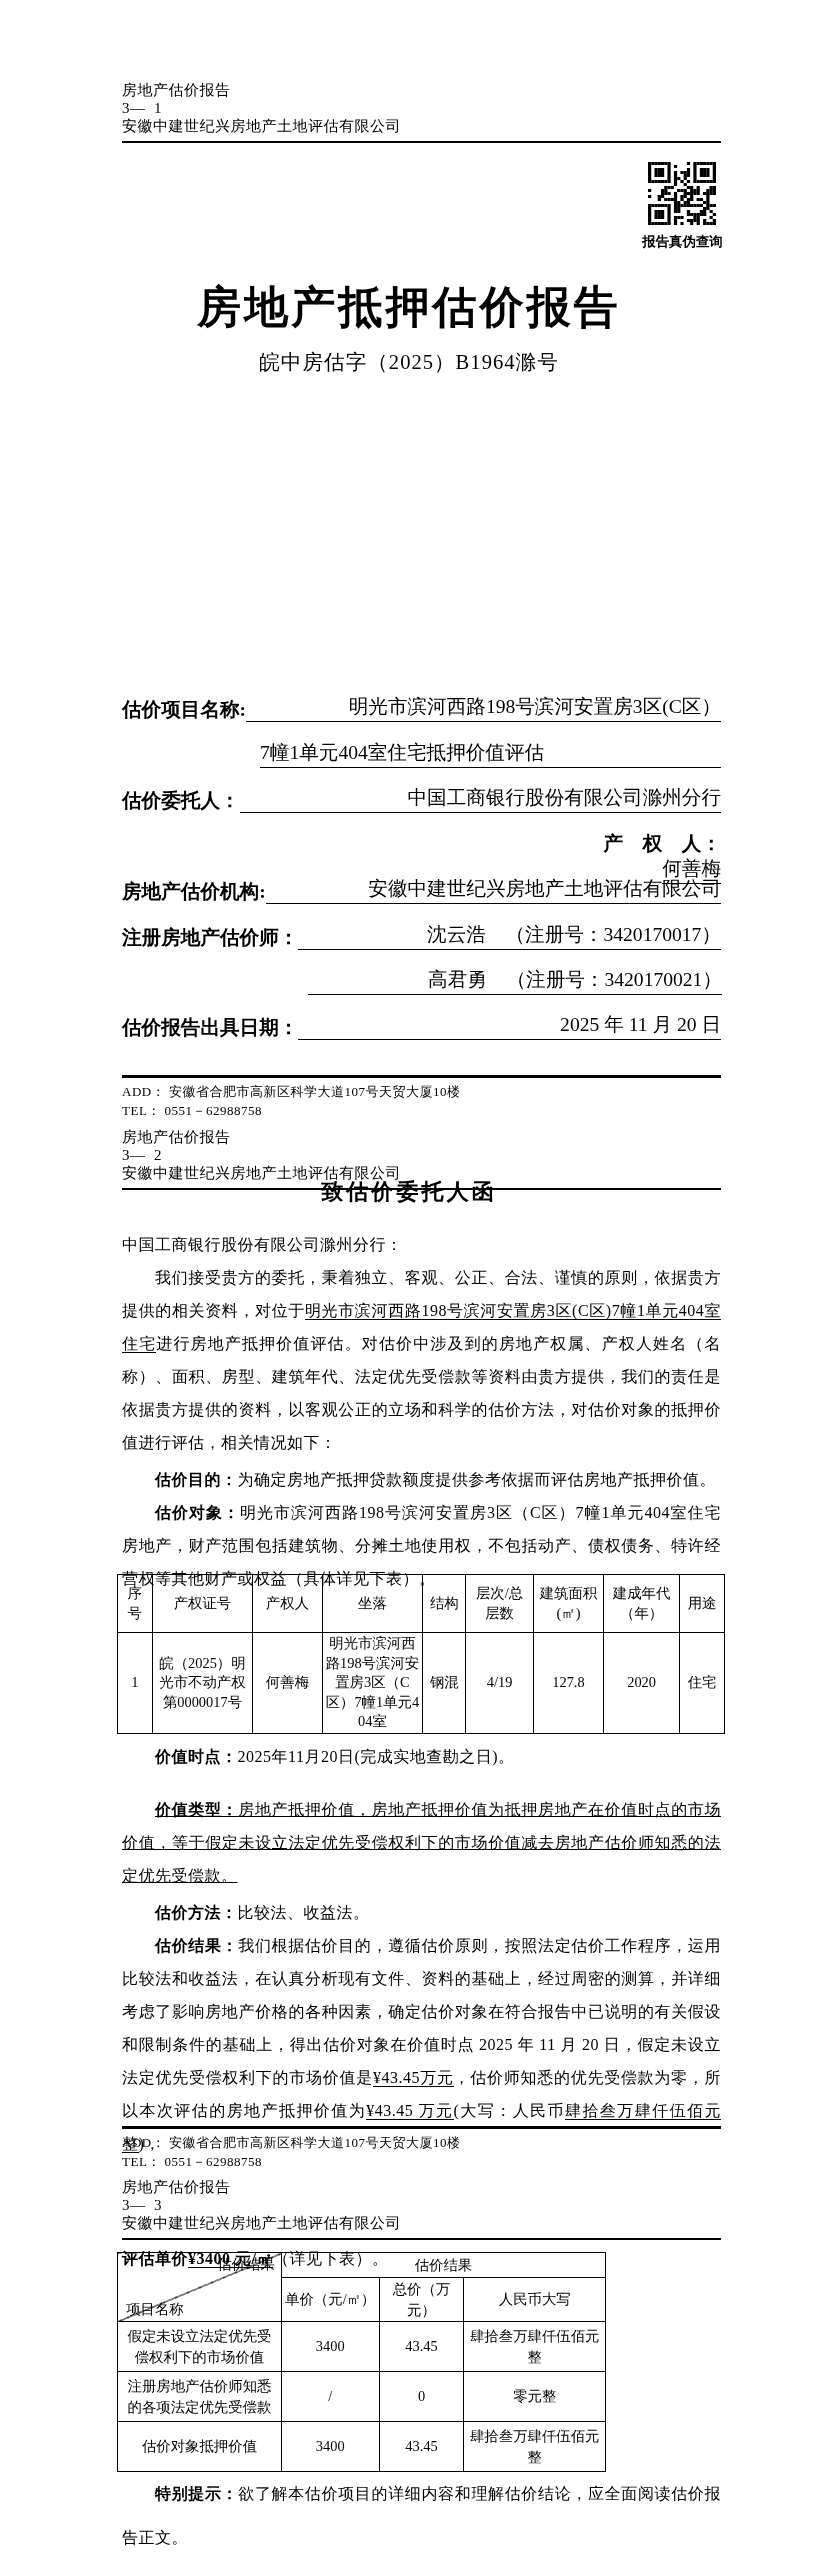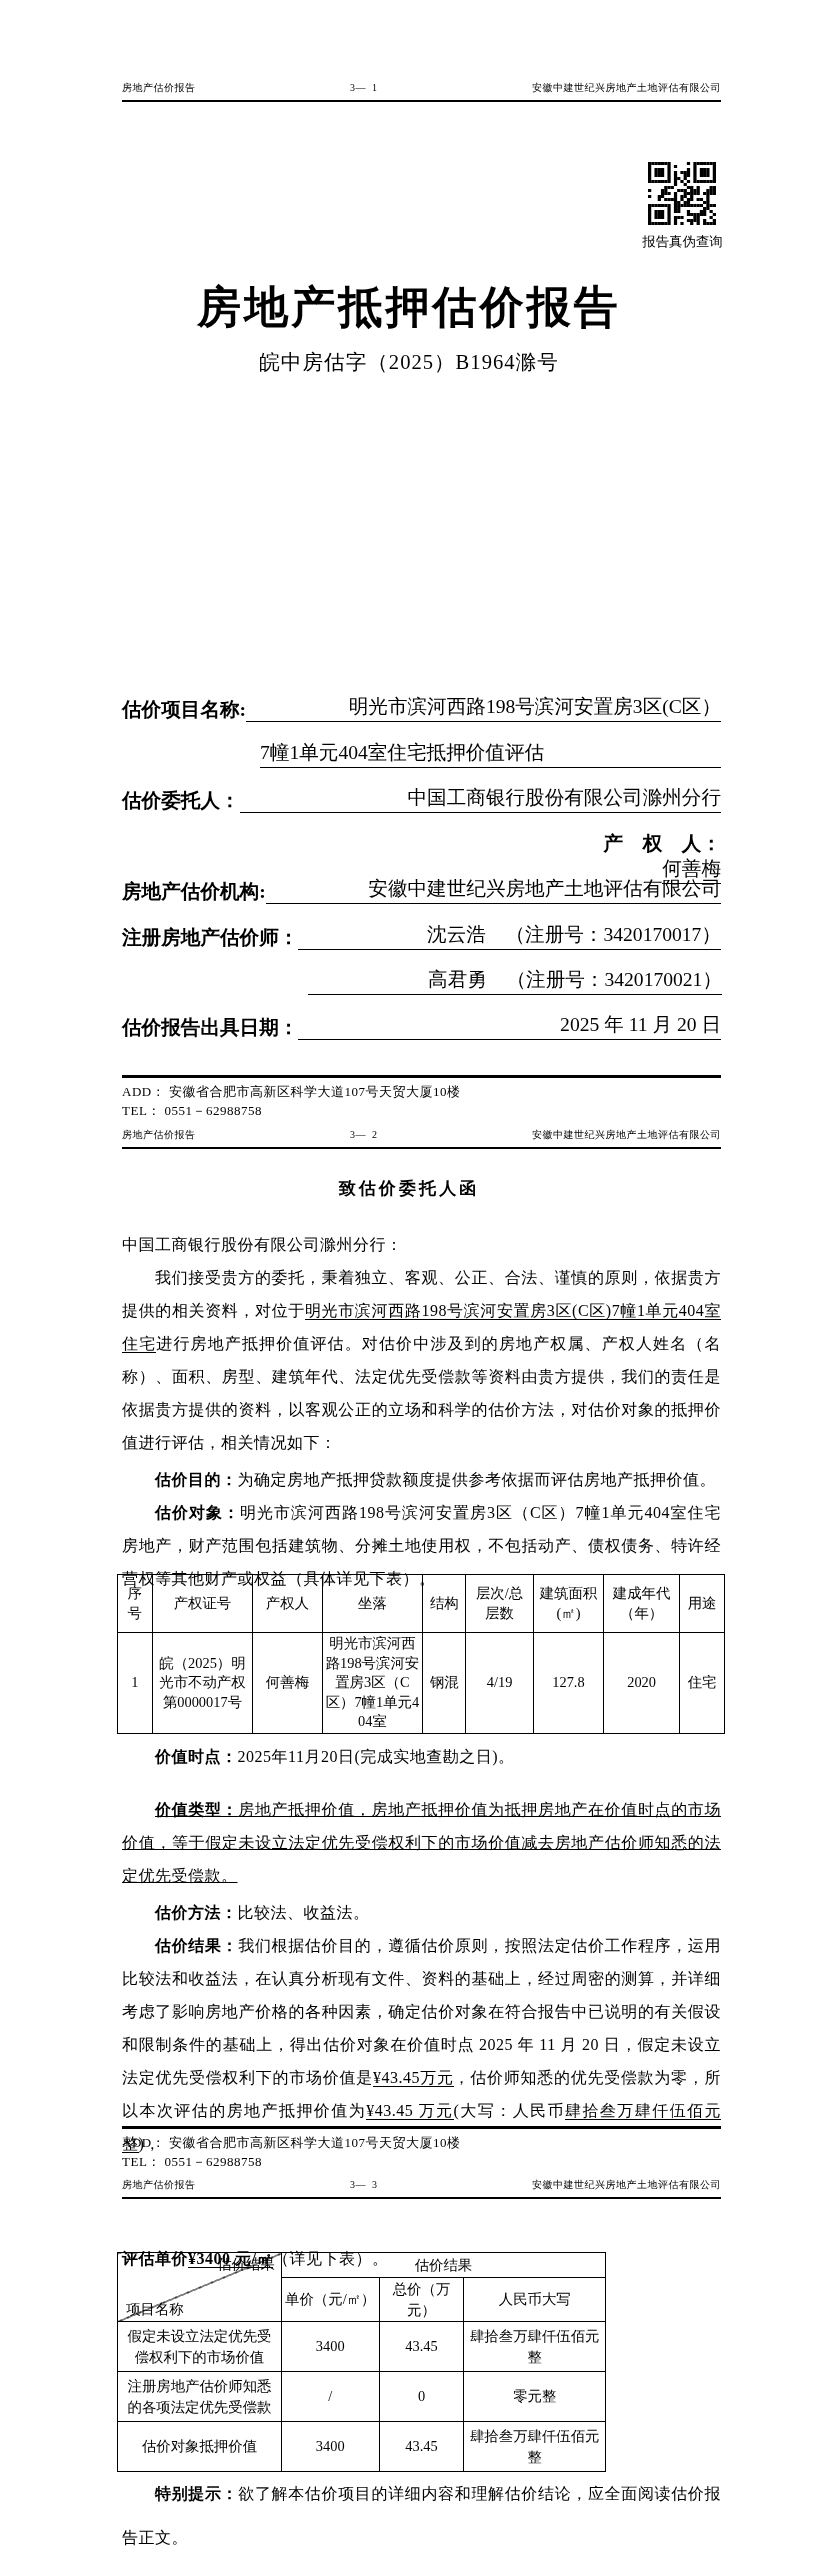--- a/index.html
+++ b/index.html
@@ -8,49 +8,49 @@
     width:818px;height:3300px;
     background:#ffffff;
     color:#000;
     font-family:"Liberation Serif","DejaVu Serif",serif;
     overflow:hidden;
   }
   
   .page-header{
     position:absolute;left:122px;width:599px;
     display:flex;justify-content:space-between;align-items:baseline;
-    font-size:10px;letter-spacing:0.5px;
-    border-bottom:2.6px solid #000;padding-bottom:4.6px;
+    font-size:15px;letter-spacing:0.5px;
+    border-bottom:2.6px solid #000;padding-bottom:4.6px;flex-direction:column;
   }
   .ph-center{white-space:pre;}
   .footer-rule{position:absolute;left:122px;width:599px;height:2.6px;background:#000;}
   .footer-line{position:absolute;left:122px;width:599px;font-size:13px;letter-spacing:0.5px;white-space:pre;}
   
   #qr-box{position:absolute;left:648px;top:162px;width:68px;height:63px;}
   #qr-box svg{width:100%;height:100%;display:block;fill:#000;}
   #qr-caption{position:absolute;left:633px;top:233px;width:99px;text-align:center;
-    font-size:13.4px;font-weight:normal;}
+    font-size:13.4px;font-weight:bold;}
   
   #cover-title{position:absolute;top:278px;left:0;width:100%;text-align:center;
     font-size:44px;font-weight:bold;letter-spacing:3.1px;}
   #cover-docno{position:absolute;top:348px;left:0;width:100%;text-align:center;
     font-size:20.6px;letter-spacing:1px;}
   .cv-line{position:absolute;left:122px;width:599px;display:flex;align-items:flex-end;
     font-size:19.6px;line-height:25px;white-space:nowrap;}
   .cv-label{font-weight:bold;flex:0 0 auto;}
   .cv-value{flex:1 1 auto;text-align:right;border-bottom:1.5px solid #000;padding-bottom:2.1px;overflow:visible;}
   .cv-left .cv-value{text-align:left;}
   
   .body-par{position:absolute;left:122px;width:599px;font-size:16px;line-height:33px;
     letter-spacing:0.5px;text-align:justify;margin-top:24px;}
   .indent{text-indent:33px;}
   .blabel{font-weight:bold;}
   .uline{border-bottom:1px solid #000;}
   #letter-title{position:absolute;top:1177px;left:0;width:100%;text-align:center;
-    font-size:17px;font-weight:bold;letter-spacing:3.1px;}
+    font-size:22px;font-weight:bold;letter-spacing:3.1px;}
   
   table{border-collapse:collapse;table-layout:fixed;}
   #table1{position:absolute;top:1574px;left:117px;width:608px;font-size:14.4px;line-height:19.6px;}
   #table1 th,#table1 td{border:1.5px solid #000;text-align:center;vertical-align:middle;
     font-weight:normal;padding:1px 2.6px;word-break:break-all;}
   #table1 thead tr{height:58px;}
   #table1 tbody tr{height:80px;}
   #table2{position:absolute;top:2252px;left:117px;width:489px;font-size:14.4px;line-height:20.6px;}
   #table2 th,#table2 td{border:1.5px solid #000;text-align:center;vertical-align:middle;
     font-weight:normal;padding:1px 3.1px;word-break:break-all;}

